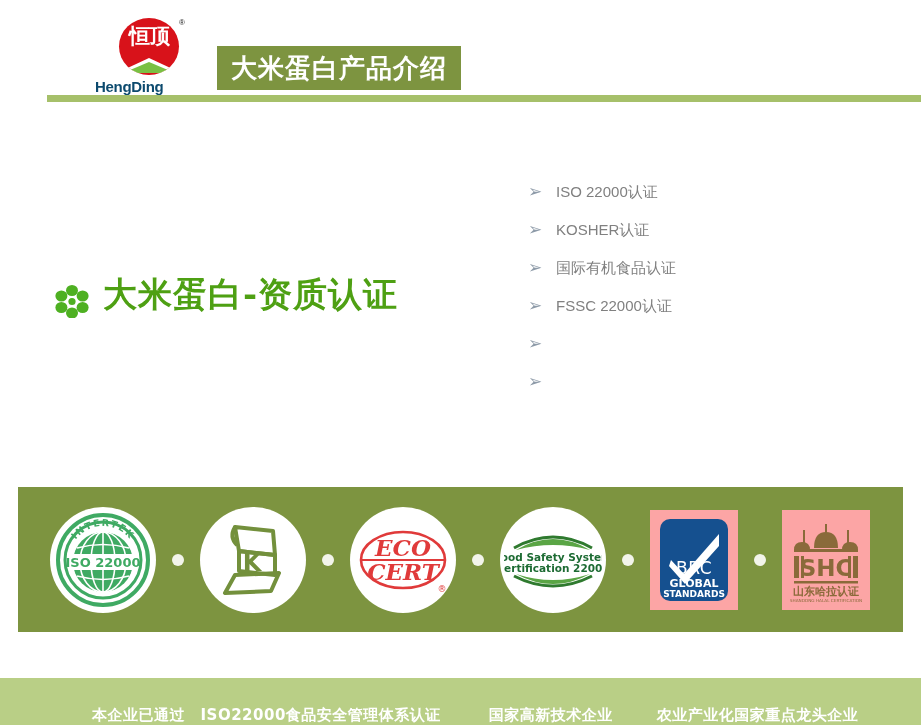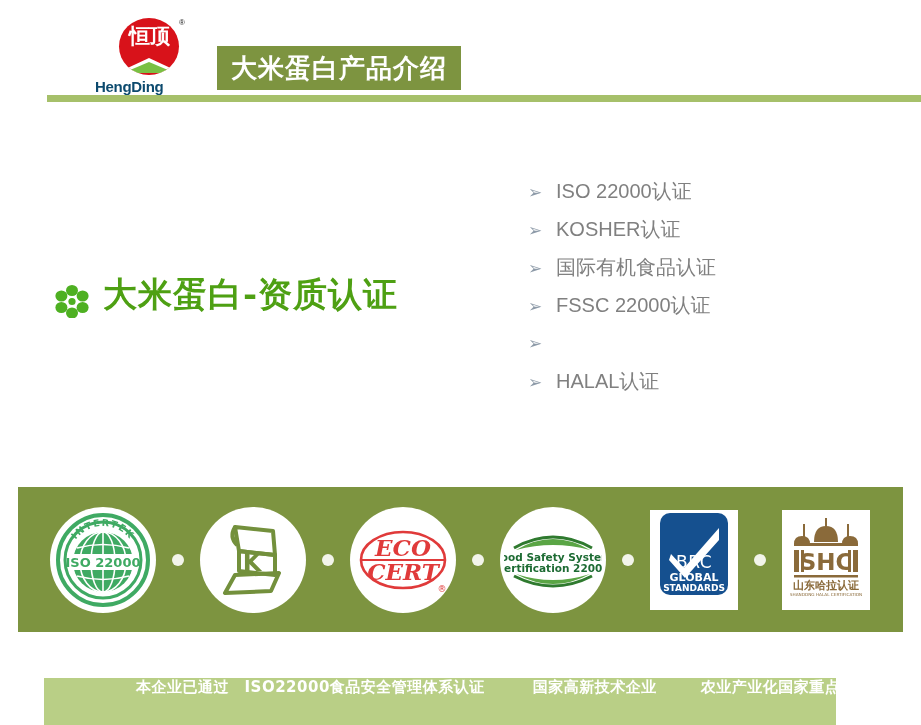--- a/index.html
+++ b/index.html
@@ -161,21 +161,21 @@
     color: #8d9aa8;
     font-size: 17px;
     width: 28px;
     flex: none;
     line-height: 38px;
     font-family: "DejaVu Sans", sans-serif;
   }
 
   .bullet-text {
     color: #808080;
-    font-size: 20px;
+    font-size: 15px;
     line-height: 38px;
     white-space: nowrap;
     font-family: "Liberation Sans", "DejaVu Sans", sans-serif;
   }
 
   
   .cert-band {
     position: absolute;
     left: 18px;
     top: 487px;
@@ -201,45 +201,45 @@
     border-radius: 50%;
     background: #ffffff;
     display: flex;
     align-items: center;
     justify-content: center;
   }
 
   .badge-square {
     width: 88px;
     height: 100px;
-    background: #ffffff;
-    display: flex;
+    background: #fca5a5;
+    display: flex;
+    align-items: center;
     justify-content: center;
   }
 
   .cert-dot {
     flex: none;
     width: 12px;
     height: 12px;
     border-radius: 50%;
     background: #f2f4ea;
     margin: 0 16px;
   }
 
   
   .footer {
     position: absolute;
     left: 0;
     top: 678px;
-    width: 792px;
+    width: 921px;
     height: 47px;
     background: #b9cf86;
     display: flex;
-    align-items: flex-start;
-    margin-left: 44px;
+    align-items: flex-end;
   }
 
   .footer-inner {
     display: flex;
     align-items: center;
     width: 100%;
     padding-left: 92px;
   }
 
   .footer-text {
@@ -318,21 +318,20 @@
       <span class="bullet-marker">➢</span>
       <span class="bullet-text">FSSC 22000认证</span>
     </div>
 
     <div class="bullet-item">
       <span class="bullet-marker">➢</span>
     </div>
 
     <div class="bullet-item">
       <span class="bullet-marker">➢</span>
-      <span class="bullet-text">HALAL认证</span>
     </div>
 
   </div>
 
   <div class="cert-band">
 
     <div class="cert-badge">
       <div class="badge-circle">
         <svg width="96" height="96" viewBox="0 0 96 96">
           <circle cx="48" cy="48" r="45" fill="none" stroke="#3faa63" stroke-width="4"></circle>

